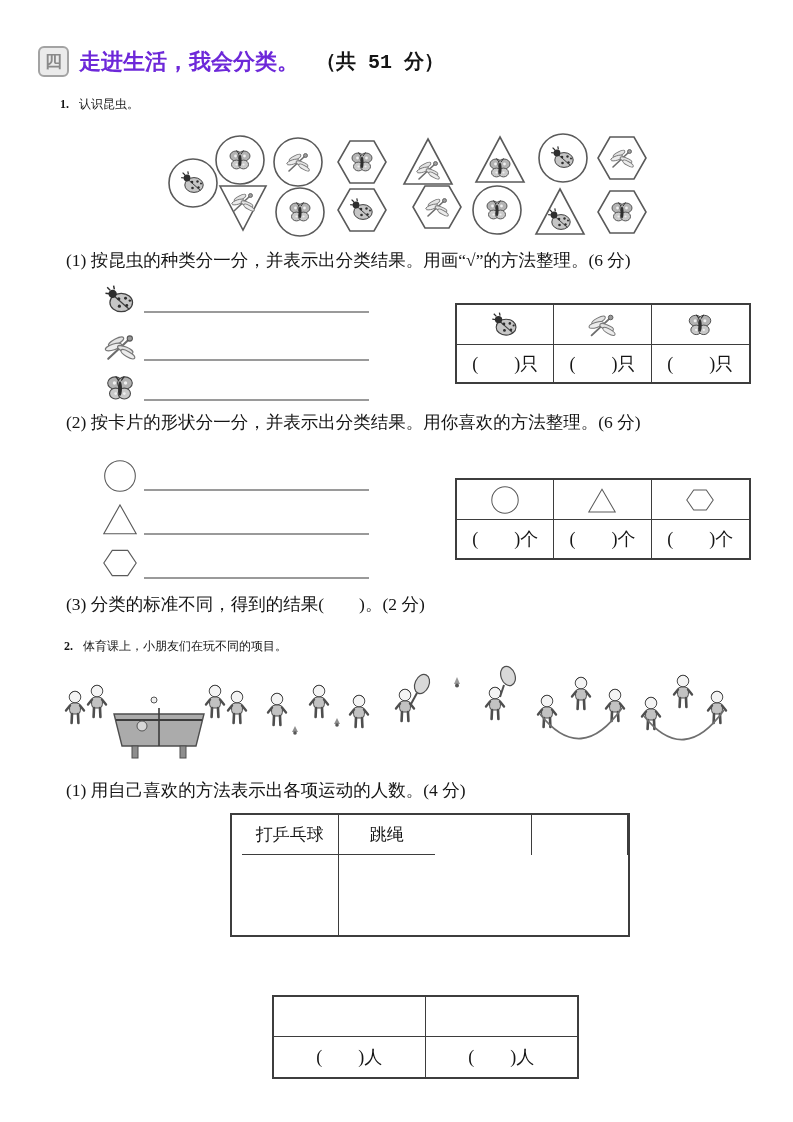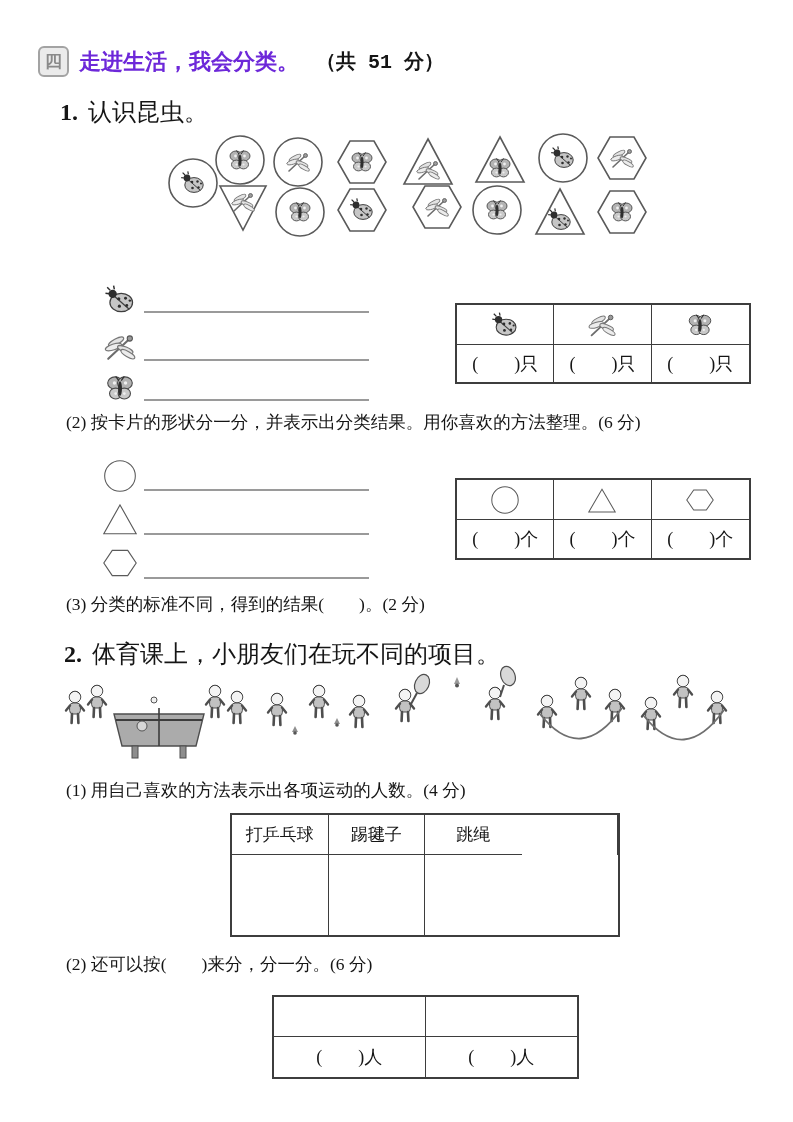--- a/index.html
+++ b/index.html
@@ -11,21 +11,21 @@
   .header{position:absolute;top:46px;left:38px;display:flex;align-items:center;gap:10px;}
   .badge{
     display:flex;align-items:center;justify-content:center;
     width:27px;height:27px;border:2px solid #a3a3a3;border-radius:6px;
     background:#ebebeb;color:#8a8a8a;font-weight:bold;font-size:17px;
     font-family:"Liberation Sans","DejaVu Sans",sans-serif;
   }
   .title{font-family:"Liberation Sans","DejaVu Sans",sans-serif;font-weight:bold;font-size:22px;color:#6d28d9;}
   .title-points{font-family:Liberation Mono, monospace;font-weight:bold;font-size:20px;margin-left:7px;}
   
-  .qline{position:absolute;font-size:24px;white-space:nowrap;}
+  .qline{position:absolute;font-size:12px;white-space:nowrap;}
   .qnum{font-weight:bold;margin-right:10px;}
   .sub{font-size:17.5px;}
   
   .cards{position:absolute;top:128px;left:160px;width:520px;height:116px;}
   .card{position:absolute;width:54px;height:54px;}
   .card svg{display:block;}
   .shape-stroke{fill:none;stroke:#5a5a5a;stroke-width:1.6;}
   
   .crows{position:absolute;width:300px;}
   .crow{position:absolute;left:0;display:flex;align-items:flex-end;}
@@ -217,20 +217,24 @@
       <div class="card" style="left: 435px; top: 57px;">
         <svg width="54" height="54" viewBox="0 0 54 54">
           <g class="shape-stroke">
             <polygon points="15,6 39,6 51,27 39,48 15,48 3,27"></polygon>
           </g>
           <use href="#butterfly" x="14" y="14" width="26" height="26"></use>
         </svg>
       </div>
     </div>
 
+  <div class="qline sub" style="top:248px;left:66px;">
+    <span>(1)</span>
+    <span>按昆虫的种类分一分，并表示出分类结果。用画“√”的方法整理。</span><span>(6 分)</span>
+  </div>
 
   <div class="crows" style="top:284px;left:100px;height:120px;">
     <div class="crow" style="top:0;">
       <span class="icon-box">
           <svg width="32" height="32" viewBox="0 0 26 26">
             <use href="#ladybug"></use>
           </svg>
         </span>
       <div class="uline"></div>
     </div>
@@ -396,34 +400,29 @@
       <use href="#kid" x="650" y="28" width="22" height="36"></use>
       <path d="M588,54 Q628,104 668,48" fill="none" stroke="#6f6f6f" stroke-width="1.8"></path>
     </g>
   </svg>
 
   <div class="qline sub" style="top:778px;left:66px;">
     <span>(1)</span>
     <span>用自己喜欢的方法表示出各项运动的人数。</span><span>(4 分)</span>
   </div>
 
-  <div class="tbl tbl3" style="top:813px;left:230px;width:386px;grid-template-columns:repeat(4,1fr);grid-template-rows:40px 80px;">
+  <div class="tbl tbl3" style="top:813px;left:230px;width:386px;grid-template-columns:repeat(4,1fr);grid-template-rows:40px 80px;padding-left:10px;">
     <div class="cell">打乒乓球</div>
-    <div class="cell">踢毽子</div>
     <div class="cell last-col">跳绳</div>
     <div class="cell last-row"></div>
     <div class="cell last-row"></div>
     <div class="cell last-row"></div>
     <div class="cell last-col last-row"></div>
   </div>
 
-  <div class="qline sub" style="top:952px;left:66px;">
-    <span>(2)</span>
-    <span>还可以按(　　)来分，分一分。</span><span>(6 分)</span>
-  </div>
 
   <div class="tbl" style="top:995px;left:272px;width:303px;grid-template-columns:repeat(2,1fr);grid-template-rows:40px 40px;">
     <div class="cell"></div>
     <div class="cell last-col"></div>
     <div class="cell last-row">(　　)人</div>
     <div class="cell last-col last-row">(　　)人</div>
   </div>
 
 </div>
 

